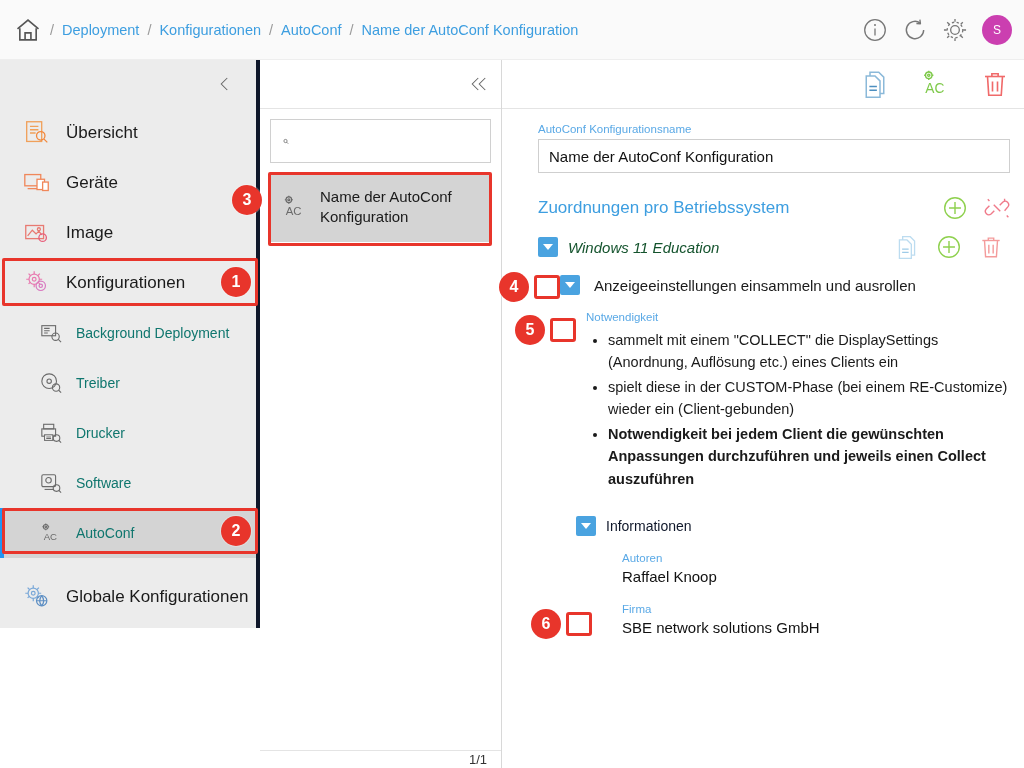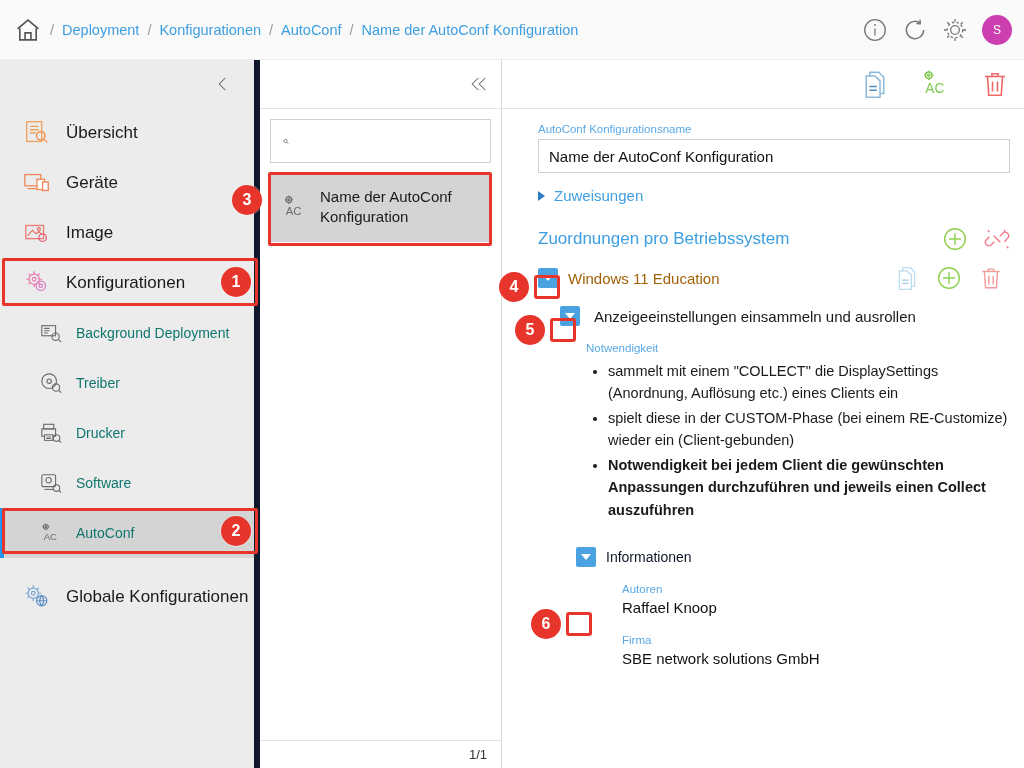--- a/index.html
+++ b/index.html
@@ -30,23 +30,23 @@
   .avatar {
     width: 30px; height: 30px; border-radius: 50%;
     background: #cb3fb0;
     color: #fff; font-size: 12px;
     display: flex; align-items: center; justify-content: center;
     cursor: pointer;
   }
 
   
   .sidebar {
-    position: absolute; left: 0; top: 60px; width: 260px; height: 708px;
+    position: absolute; left: 0; top: 60px; width: 260px; height: 568px;
     background: #ececec;
-    border-right: 6px solid #0f172a;
+    border-right: 4px solid #0f172a;
   }
   .sb-collapse {
     height: 48px; display: flex; align-items: center; justify-content: flex-end;
     padding-right: 22px;
   }
   .chev-left { width: 18px; height: 18px; cursor: pointer; }
   .nav-item {
     display: flex; align-items: center;
     height: 50px; padding-left: 22px;
     cursor: pointer; position: relative;
@@ -83,21 +83,21 @@
     margin-top: 10px;
     background: #d4d4d4;
     display: flex; align-items: center;
     padding: 14px 12px;
     cursor: pointer;
     min-height: 68px;
   }
   .list-item .ac-ico { width: 26px; height: 26px; flex: 0 0 26px; margin-right: 12px; }
   .list-item .lbl { font-size: 15px; color: #1a1a1a; line-height: 1.35; }
   .lp-footer {
-    position: absolute; left: 0; right: 0; bottom: 0; height: 28px;
+    position: absolute; left: 0; right: 0; bottom: 0; height: 18px;
     border-top: 1px solid #e4e4e4;
     display: flex; align-items: center; justify-content: flex-end;
     padding-right: 14px;
     font-size: 13px; color: #333;
   }
 
   
   .detail {
     position: absolute; left: 502px; top: 60px; width: 522px; height: 708px;
     background: #ffffff;
@@ -139,21 +139,21 @@
   .dropbtn {
     width: 20px; height: 20px; background: #4aa3e0; border-radius: 2px;
     display: flex; align-items: center; justify-content: center;
     flex: 0 0 20px; cursor: pointer;
   }
   .dropbtn::after {
     content: ""; width: 0; height: 0;
     border-left: 5px solid transparent; border-right: 5px solid transparent;
     border-top: 6px solid #ffffff;
   }
-  .os-title { font-size: 15px; color: #a16207; margin-left: 10px; }
+  .os-title { font-size: 15px; color: #14532d; margin-left: 10px; font-style: italic; }
   .os-icons { position: absolute; right: 6px; display: flex; gap: 16px; align-items:center; }
   .os-icons .si { width: 26px; height: 26px; cursor: pointer; }
 
   .sub-row { display: flex; align-items: center; margin-top: 18px; margin-left: 22px; }
   .sub-title { font-size: 15px; color: #1a1a1a; margin-left: 14px; }
 
   .desc-block { margin-left: 48px; margin-top: 16px; }
   .desc-label { font-size: 11.5px; color: #5aa9e6; margin-bottom: 6px; }
   .desc-list { list-style: disc; padding-left: 22px; }
   .desc-list li {
@@ -389,24 +389,20 @@
         <path d="M9.5 6 V3.8 h5 V6"></path>
         <path d="M6 6 l1 15 h10 l1 -15"></path>
         <path d="M10 10 v8 M14 10 v8"></path>
       </svg>
     </div>
 
     <div class="dt-body">
       <div class="field-label">AutoConf Konfigurationsname</div>
       <input class="text-input" type="text" value="Name der AutoConf Konfiguration" style="">
 
-      <div class="accordion-row">
-        <span class="tri-right"></span>
-        <span class="acc-label-blue">Zuweisungen</span>
-      </div>
 
       <div class="section-head">
         <span class="section-title">Zuordnungen pro Betriebssystem</span>
         <span class="sec-icons">
           <svg class="si" viewBox="0 0 24 24" fill="none" stroke="#8fd14f" stroke-width="1.3">
             <circle cx="12" cy="12" r="9.5"></circle>
             <path d="M12 6.5 v11 M6.5 12 h11"></path>
           </svg>
           <svg class="si" viewBox="0 0 24 24" fill="none" stroke="#f07a8a" stroke-width="1.3">
             <path d="M9.5 14.5 L6.5 17.5 a3.2 3.2 0 0 1 -4.5 -4.5 L5 10"></path>

